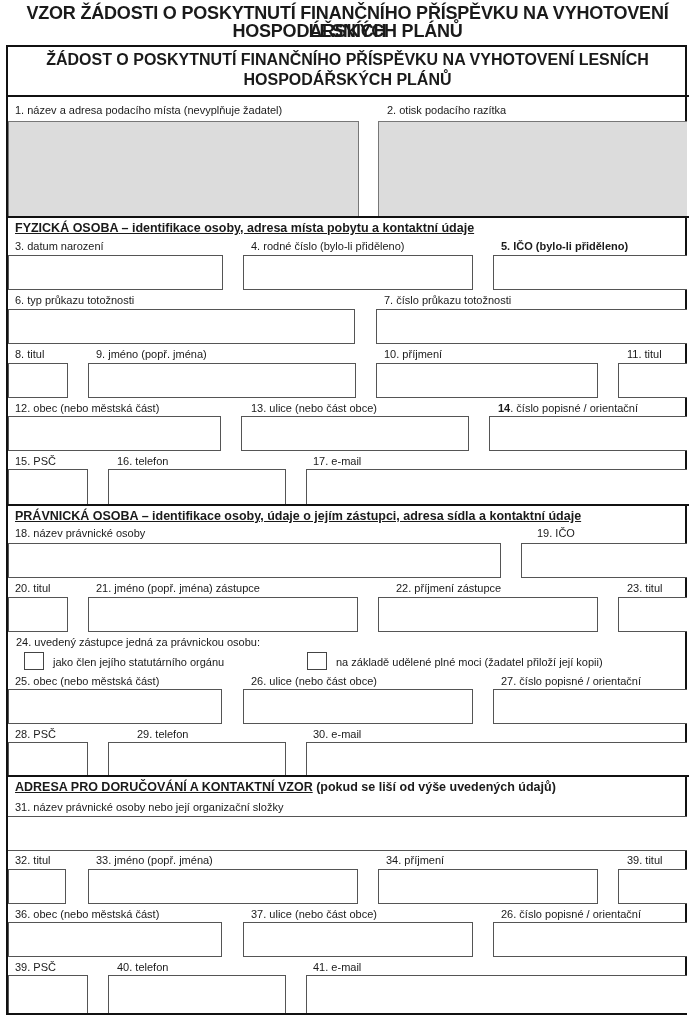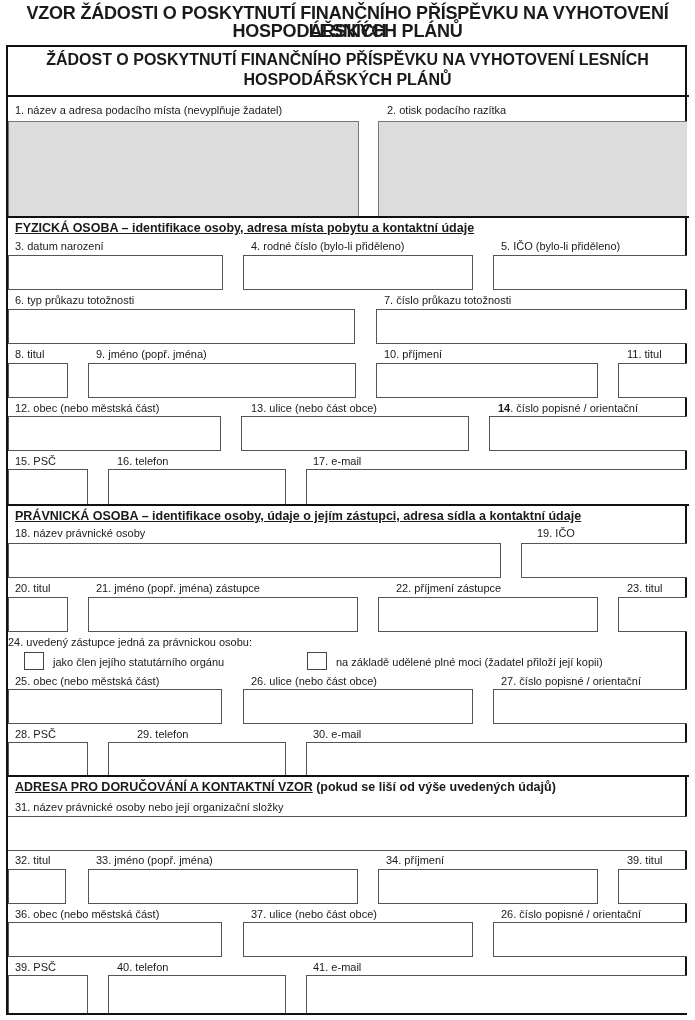--- a/index.html
+++ b/index.html
@@ -34,21 +34,21 @@
 <div class="abs lbl" style="left:15px;top:103px;">1. název a adresa podacího místa (nevyplňuje žadatel)</div>
 <div class="abs lbl" style="left:387px;top:103px;">2. otisk podacího razítka</div>
 <div class="abs box gray nob" style="left:8px;top:121px;width:351px;height:96px;"></div>
 <div class="abs box gray nob nor" style="left:378px;top:121px;width:309px;height:96px;"></div>
 <div class="abs hdiv" style="top:216px;"></div>
 
 <div class="abs sect" style="left:15px;top:221px;"><u>FYZICKÁ OSOBA – identifikace osoby, adresa místa pobytu a kontaktní údaje</u></div>
 
 <div class="abs lbl" style="left:15px;top:239px;">3. datum narození</div>
 <div class="abs lbl" style="left:251px;top:239px;">4. rodné číslo (bylo-li přiděleno)</div>
-<div class="abs lbl" style="left:501px;top:239px;">5. IČO (bylo-li přiděleno)</div>
+<div class="abs lbl" style="left:501px;top:239px;font-weight:bold;">5. IČO (bylo-li přiděleno)</div>
 <div class="abs box" style="left:8px;top:255px;width:215px;height:35px;"></div>
 <div class="abs box" style="left:243px;top:255px;width:230px;height:35px;"></div>
 <div class="abs box nor" style="left:493px;top:255px;width:194px;height:35px;"></div>
 
 <div class="abs lbl" style="left:15px;top:293px;">6. typ průkazu totožnosti</div>
 <div class="abs lbl" style="left:384px;top:293px;">7. číslo průkazu totožnosti</div>
 <div class="abs box" style="left:8px;top:309px;width:347px;height:35px;"></div>
 <div class="abs box nor" style="left:376px;top:309px;width:311px;height:35px;"></div>
 
 <div class="abs lbl" style="left:15px;top:347px;">8. titul</div>
@@ -84,21 +84,21 @@
 
 <div class="abs lbl" style="left:15px;top:581px;">20. titul</div>
 <div class="abs lbl" style="left:96px;top:581px;">21. jméno (popř. jména) zástupce</div>
 <div class="abs lbl" style="left:396px;top:581px;">22. příjmení zástupce</div>
 <div class="abs lbl" style="left:627px;top:581px;">23. titul</div>
 <div class="abs box" style="left:8px;top:597px;width:60px;height:35px;"></div>
 <div class="abs box" style="left:88px;top:597px;width:270px;height:35px;"></div>
 <div class="abs box" style="left:378px;top:597px;width:220px;height:35px;"></div>
 <div class="abs box nor" style="left:618px;top:597px;width:69px;height:35px;"></div>
 
-<div class="abs lbl" style="left:8px;top:635px;">24. uvedený zástupce jedná za právnickou osobu:</div>
+<div class="abs lbl" style="left:16px;top:635px;">24. uvedený zástupce jedná za právnickou osobu:</div>
 <div class="abs cb" style="left:24px;top:652px;"></div>
 <div class="abs lbl" style="left:53px;top:655px;">jako člen jejího statutárního orgánu</div>
 <div class="abs cb" style="left:307px;top:652px;"></div>
 <div class="abs lbl" style="left:336px;top:655px;">na základě udělené plné moci (žadatel přiloží její kopii)</div>
 
 <div class="abs lbl" style="left:15px;top:674px;">25. obec (nebo městská část)</div>
 <div class="abs lbl" style="left:251px;top:674px;">26. ulice (nebo část obce)</div>
 <div class="abs lbl" style="left:501px;top:674px;">27. číslo popisné / orientační</div>
 <div class="abs box" style="left:8px;top:689px;width:214px;height:35px;"></div>
 <div class="abs box" style="left:243px;top:689px;width:230px;height:35px;"></div>

